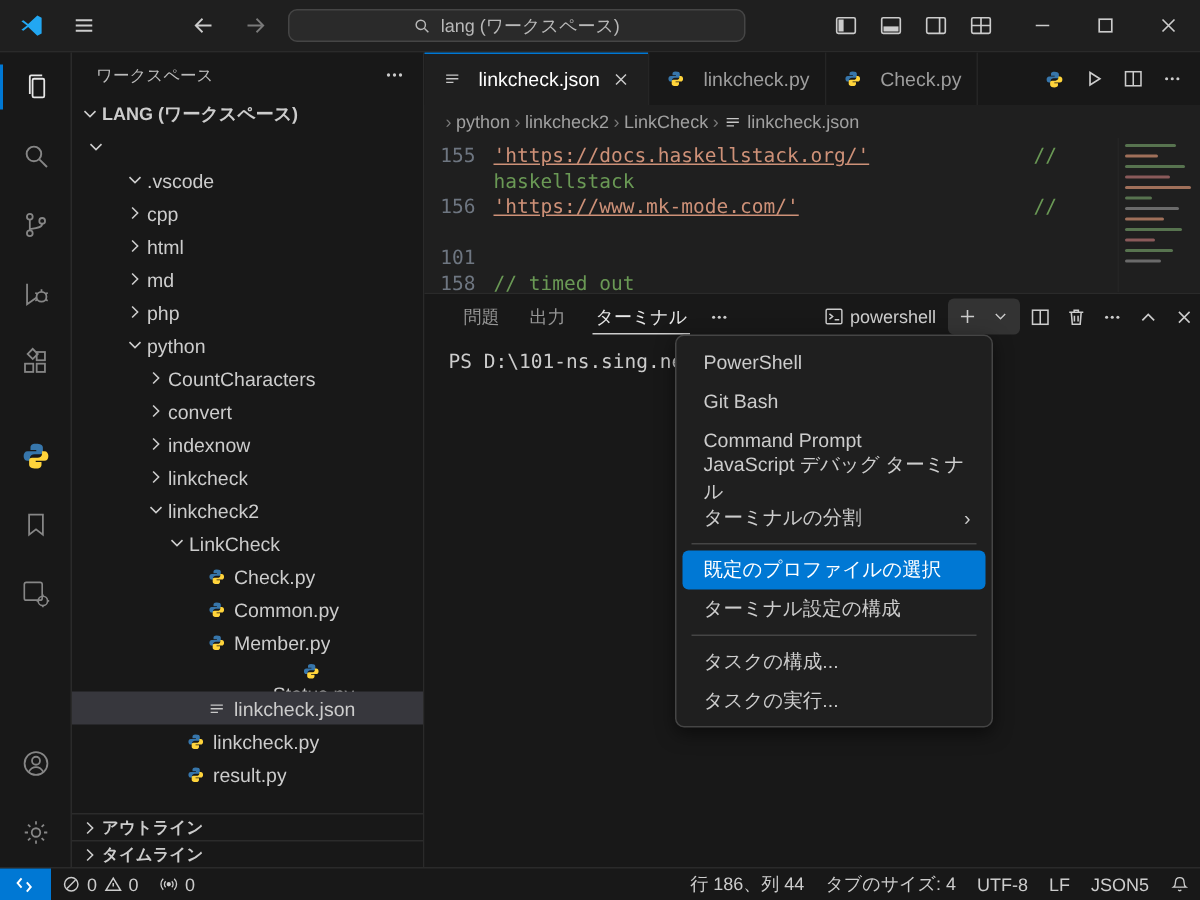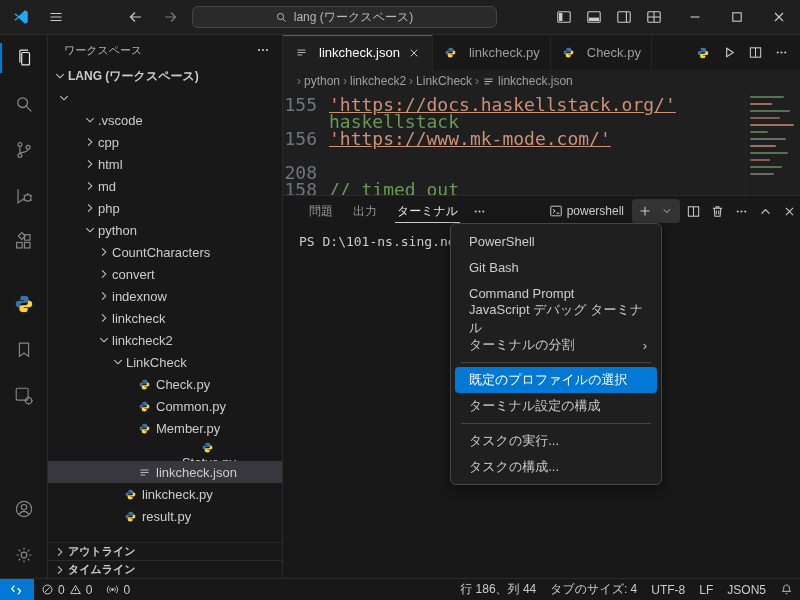--- a/index.html
+++ b/index.html
@@ -54,21 +54,21 @@
   .tab.active::before { content:""; position:absolute; top:0; left:0; right:0; height:1px; background:#0078d4; }
   .tab .closebox { width:16px; height:16px; display:flex; align-items:center; justify-content:center; border-radius:3px; color:#cccccc; }
   .tab-actions { margin-left:auto; display:flex; align-items:center; gap:4px; padding-right:8px; }
   .aicon { width:22px; height:22px; display:flex; align-items:center; justify-content:center; color:#cccccc; border-radius:4px; }
 
   .breadcrumbs { height:22px; flex:none; display:flex; align-items:center; gap:3px; padding-left:14px; font-size:12px; color:#a0a0a0; background:#1f1f1f; white-space:nowrap; }
   .bc-sep { color:#7a7a7a; }
   .bc-item { display:flex; align-items:center; gap:3px; }
 
   
-  .code-area { flex:1; position:relative; min-height:0; overflow:hidden; background:#1f1f1f; font-family:"DejaVu Sans Mono","Liberation Mono",monospace; font-size:18px; line-height:17px; padding-top:4px; }
+  .code-area { flex:1; position:relative; min-height:0; overflow:hidden; background:#1f1f1f; font-family:"DejaVu Sans Mono","Liberation Mono",monospace; font-size:13px; line-height:17px; padding-top:4px; }
   .code-row { display:flex; height:17px; }
   .ln { width:46px; flex:none; text-align:right; padding-right:12px; color:#6e7681; }
   .ct { white-space:pre; }
   .seg-link { color:#ce9178; text-decoration:underline; }
   .seg-comment { color:#6a9955; }
   .seg-plain { color:#d4d4d4; }
   .minimap { position:absolute; top:0; right:0; width:55px; height:100%; background:#1f1f1f; border-left:1px solid #242424; }
   .mm-bar { position:absolute; height:2px; border-radius:1px; }
 
   
@@ -578,21 +578,21 @@
             </div>
             <div class="code-row">
               <span class="ln">156</span>
               <span class="ct"><span class="seg-link">'https://www.mk-mode.com/'</span><span class="seg-plain">                    </span><span class="seg-comment">//</span></span>
             </div>
             <div class="code-row">
               <span class="ln"></span>
               <span class="ct"></span>
             </div>
             <div class="code-row">
-              <span class="ln">208</span>
+              <span class="ln">101</span>
               <span class="ct"></span>
             </div>
             <div class="code-row">
               <span class="ln">158</span>
               <span class="ct"><span class="seg-comment">// timed out</span></span>
             </div>
           </div>
         <div class="minimap" id="minimap">
             <div class="mm-bar" style="top: 4px; left: 4px; width: 34px; background: rgb(87, 115, 79);"></div>
             <div class="mm-bar" style="top: 11px; left: 4px; width: 22px; background: rgb(160, 112, 90);"></div>
@@ -754,19 +754,19 @@
       </div>
       <div class="menu-sep"></div>
       <div class="menu-item hl">
         <span>既定のプロファイルの選択</span>
       </div>
       <div class="menu-item">
         <span>ターミナル設定の構成</span>
       </div>
       <div class="menu-sep"></div>
       <div class="menu-item">
+        <span>タスクの構成...</span>
+      </div>
+      <div class="menu-item">
         <span>タスクの実行...</span>
-      </div>
-      <div class="menu-item">
-        <span>タスクの構成...</span>
       </div>
     </div>
 </div>
 
 </body></html>

